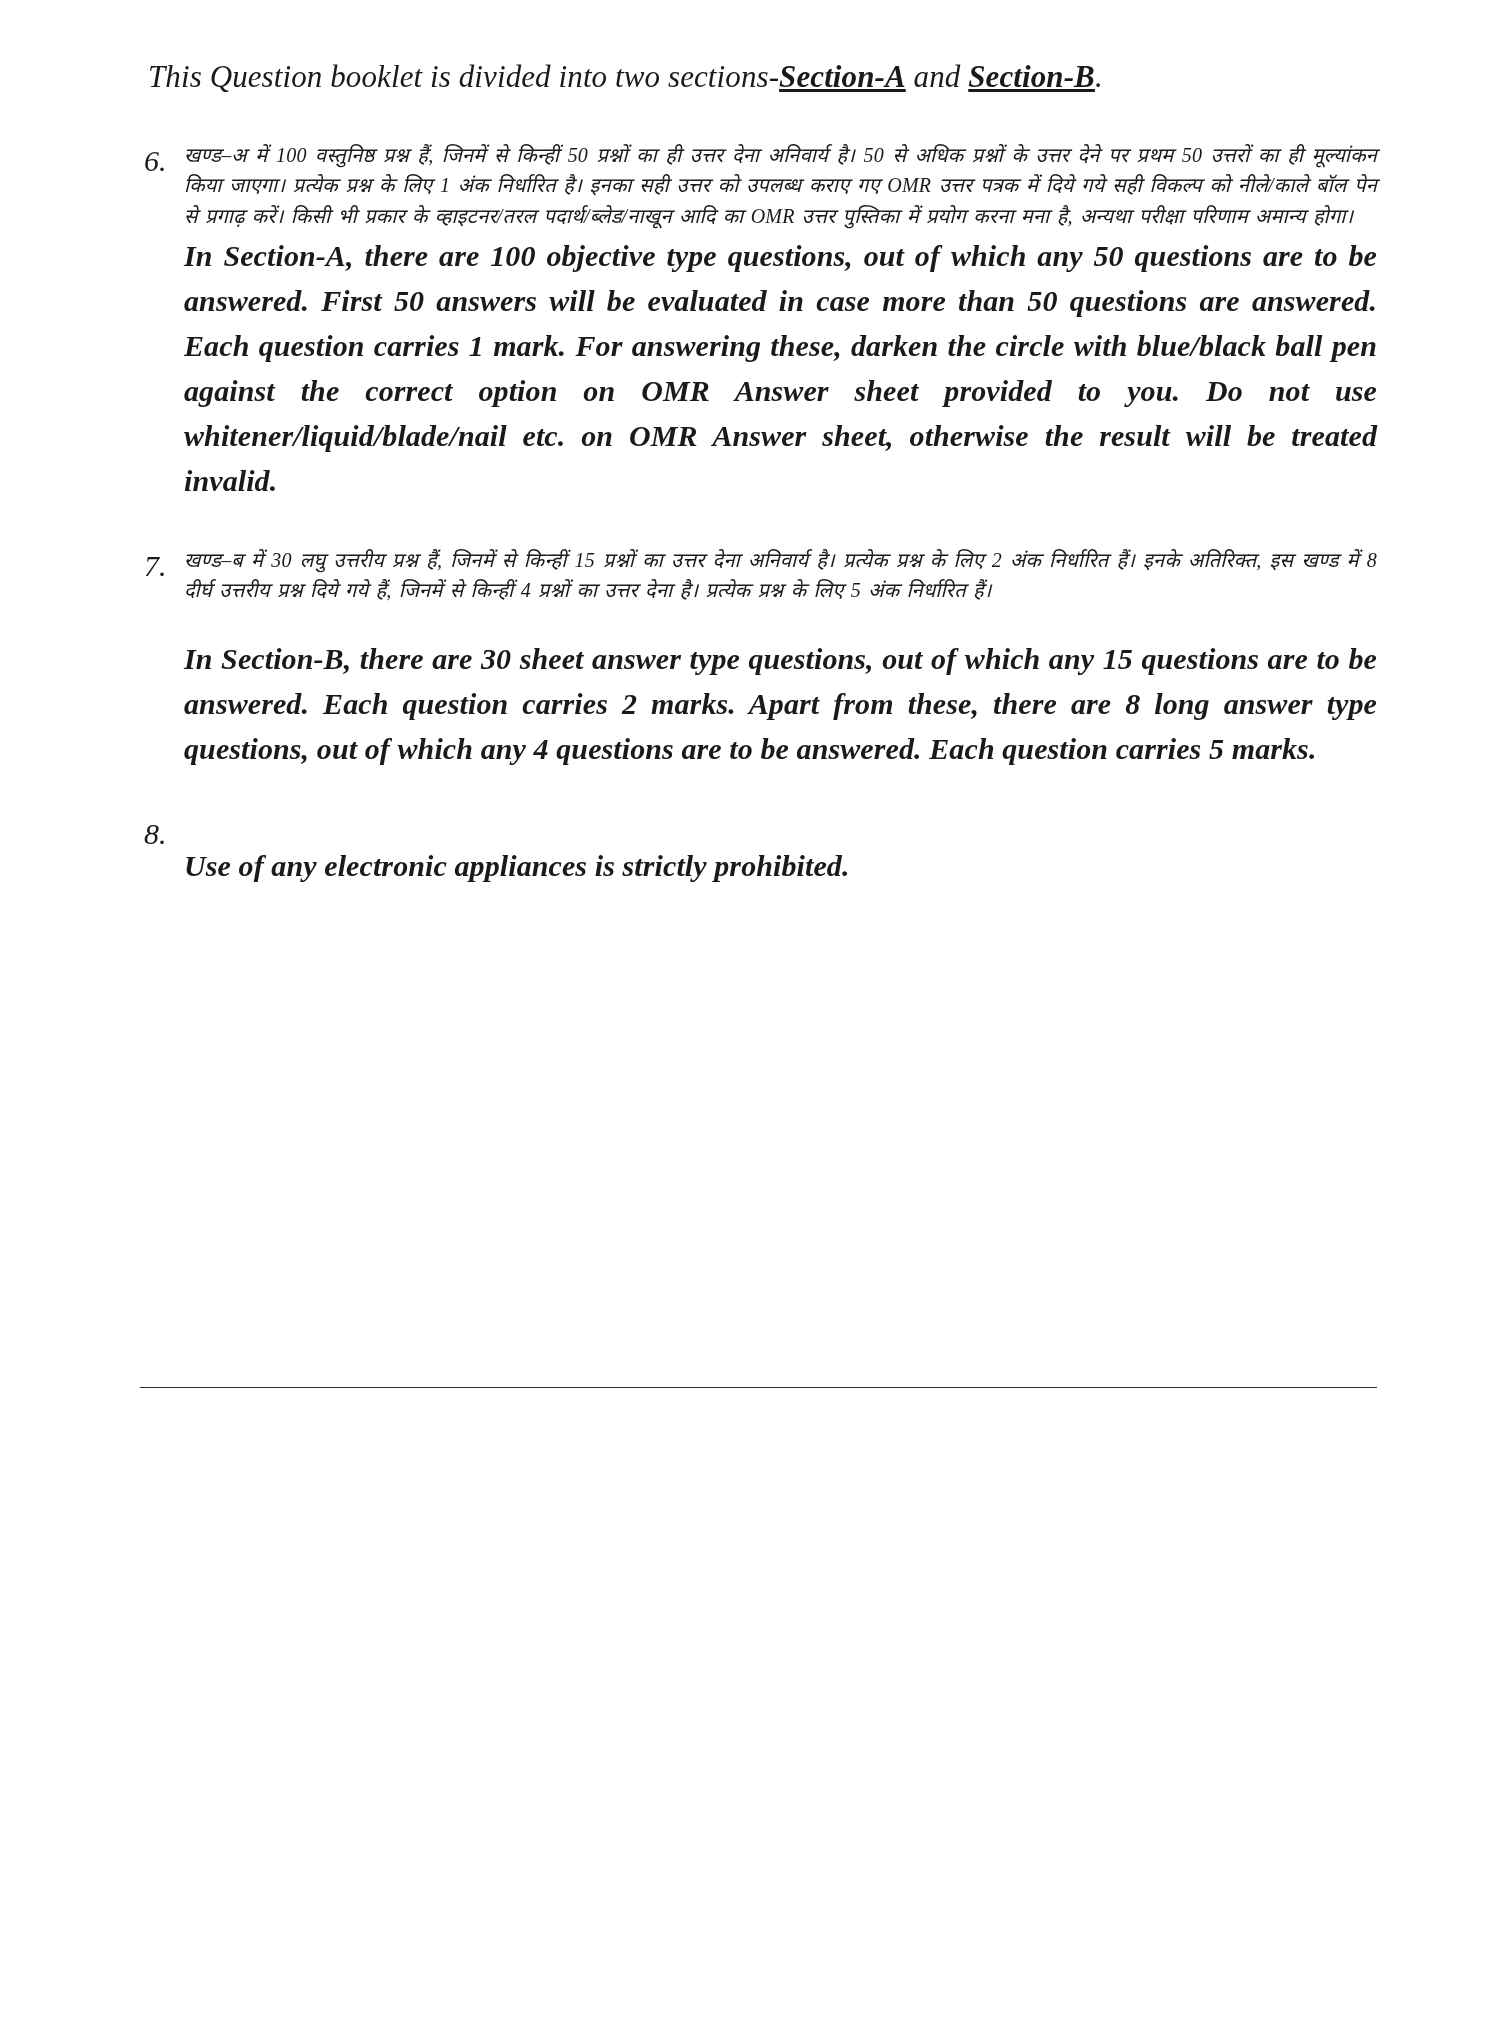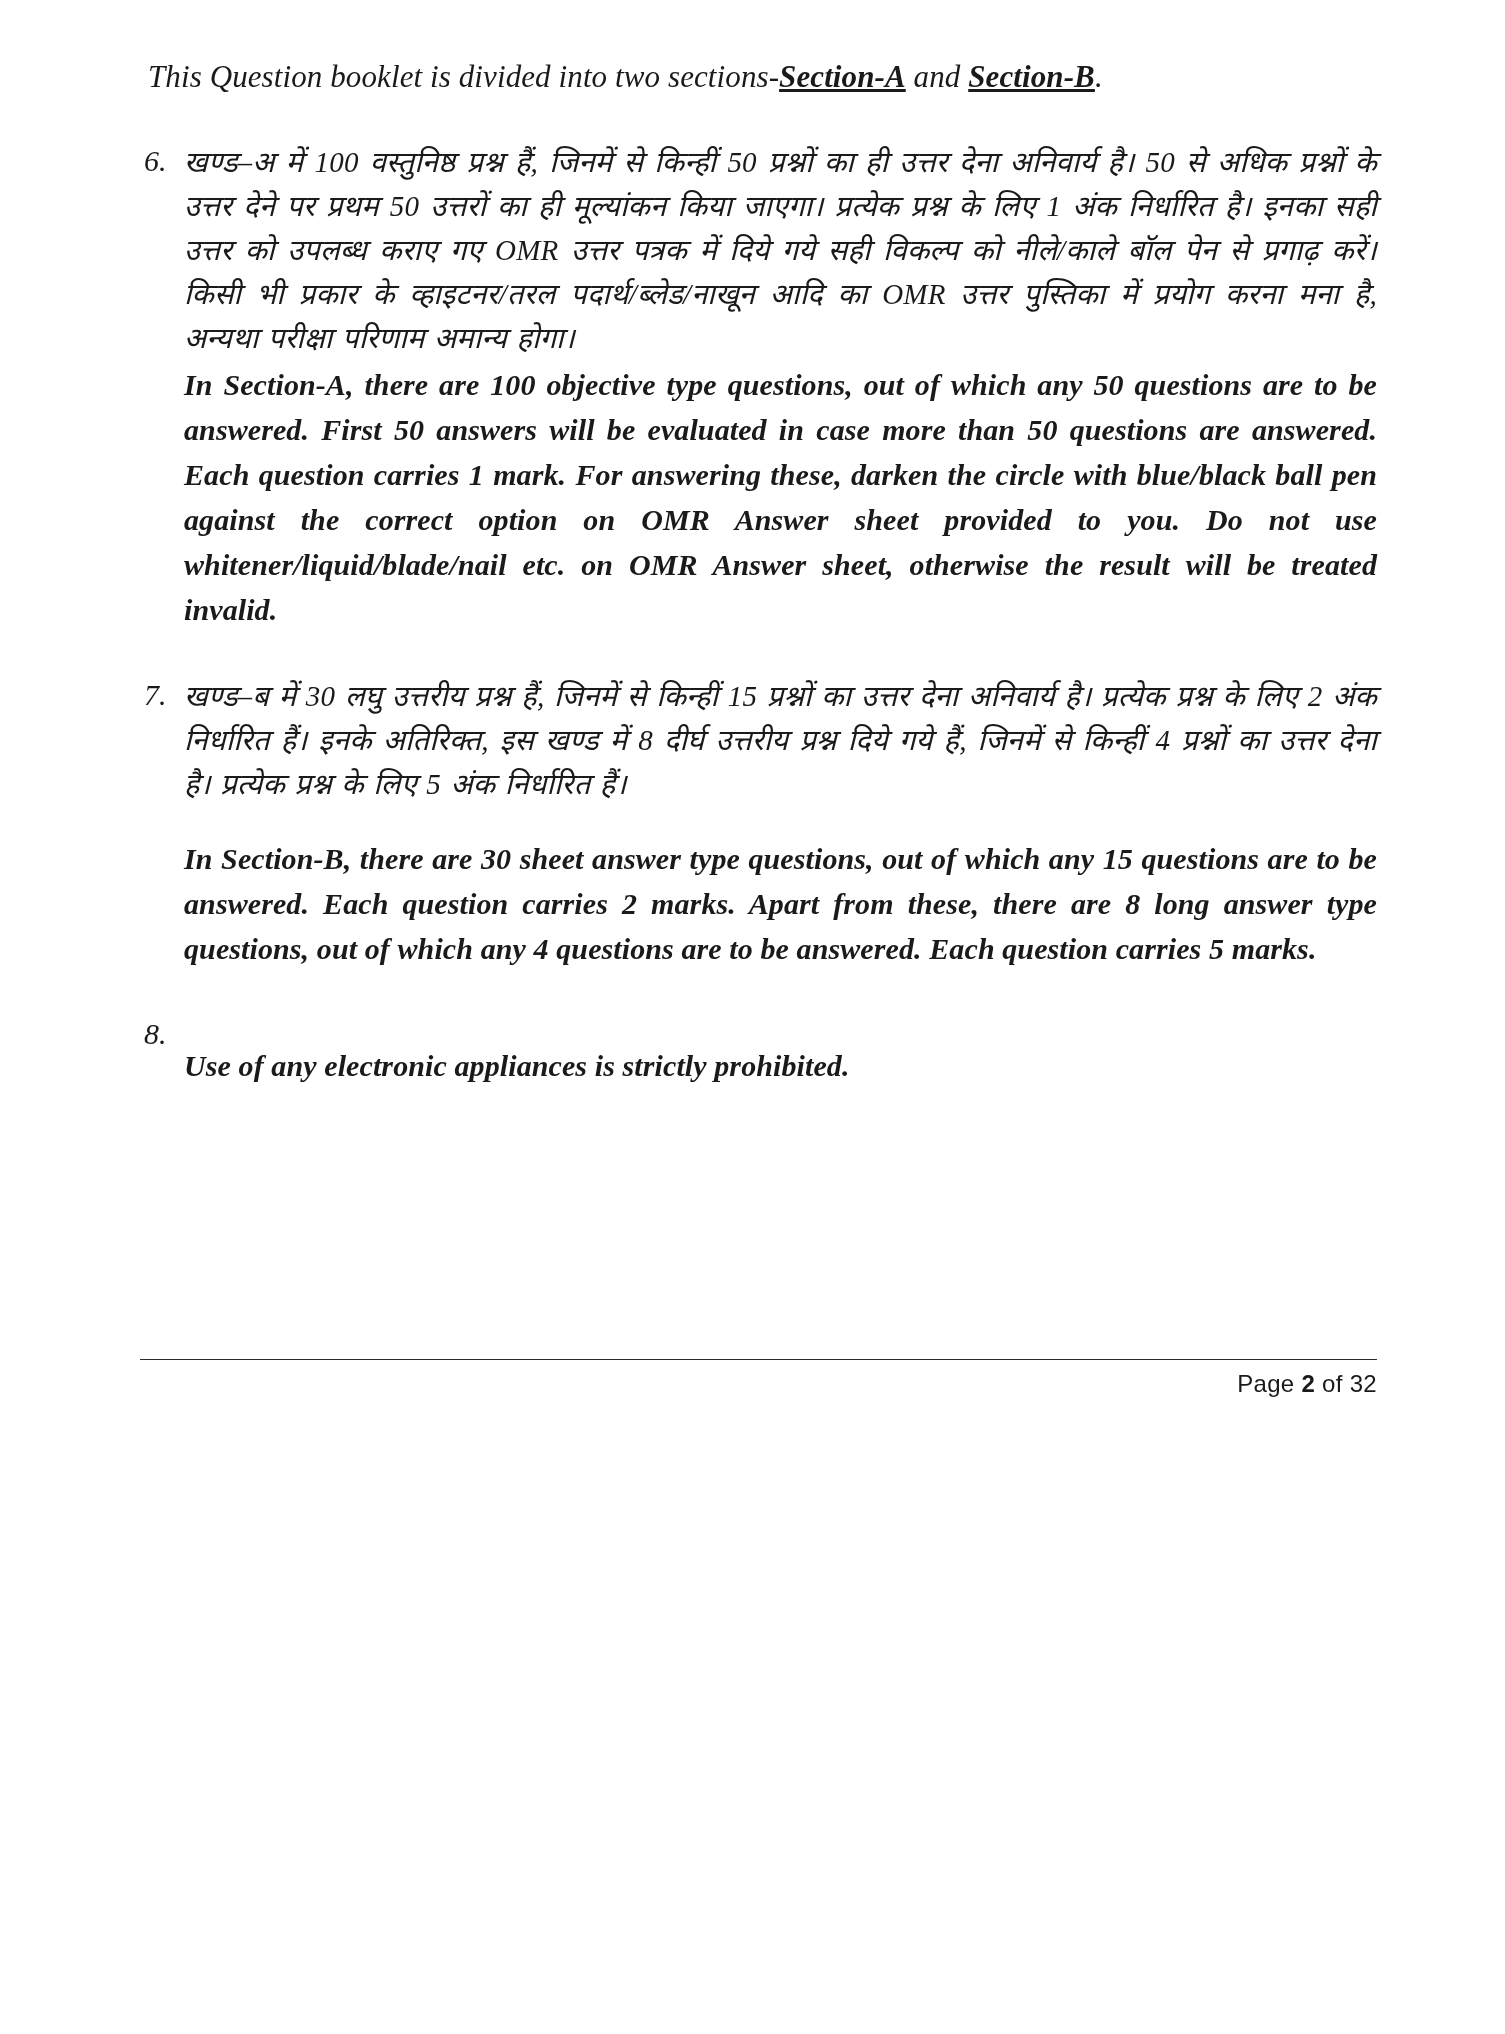--- a/index.html
+++ b/index.html
@@ -56,21 +56,21 @@
   }
   .item-body {
     flex: 1 1 auto;
     min-width: 0;
   }
 
   
   .hi {
     font-family: "Liberation Serif", "DejaVu Serif", serif;
     font-style: italic;
-    font-size: 29px;
+    font-size: 20px;
     line-height: 1.52;
     text-align: justify;
     text-align-last: left;
     margin: 0;
     letter-spacing: 0.2px;
     word-spacing: 2px;
   }
   
   .en {
     font-style: italic;
@@ -132,16 +132,15 @@
 
   <div class="item">
     <div class="item-num">8.</div>
     <div class="item-body">
       <p class="en spaced">Use of any electronic appliances is strictly prohibited.</p>
     </div>
   </div>
 
   <div class="footer-wrap">
     <hr class="footer-rule">
-    <div class="footer-text"><span>Page </span><span class="pg">2</span><span> of 32</span></div>
   </div>
 
 </div>
 
 </body></html>

